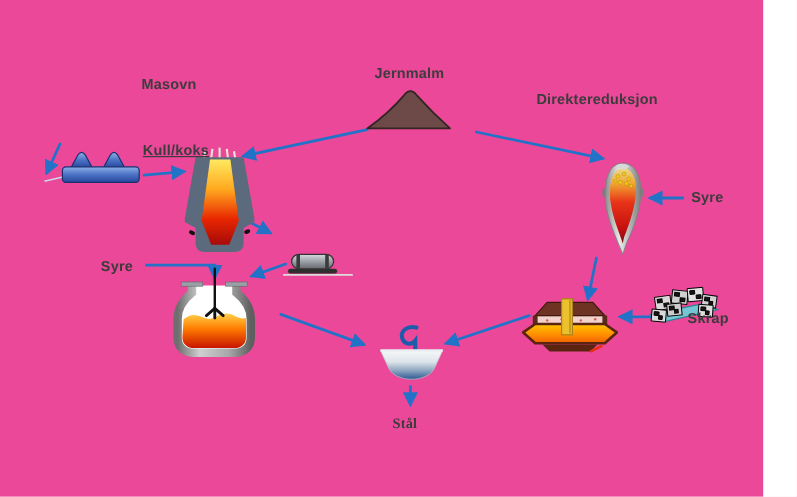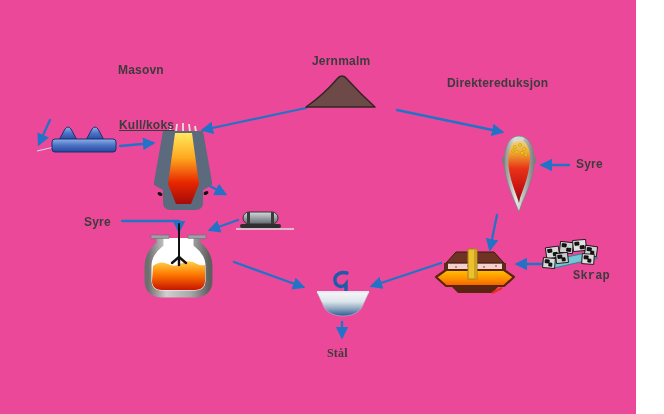--- a/index.html
+++ b/index.html
@@ -11,21 +11,21 @@
   .lbl{
     position:absolute;font-size:12px;font-weight:bold;color:#3c3c3c;
     white-space:nowrap;letter-spacing:0.2px;line-height:14px;
   }
   .lbl-masovn{left:118px;top:63px;}
   .lbl-jernmalm{left:312px;top:54px;text-align:right;}
   .lbl-direkte{left:447px;top:76px;}
   .lbl-kull{left:119px;top:118px;text-decoration:underline;}
   .lbl-syre{left:84px;top:215px;}
   .lbl-gass{left:576px;top:157px;}
-  .lbl-skrap{left:573px;top:269px;font-family:Liberation Mono, monospace;}
+  .lbl-skrap{left:573px;top:258px;}
   .lbl-staal{left:327px;top:346px;font-family:Liberation Serif, serif;}
 </style>
 </head>
 <body>
 
 <div class="canvas">
 
   <svg class="diagram" width="664" height="414" viewBox="0 0 664 414">
     <defs>
       <marker id="ah" viewBox="0 0 10 10" refX="8" refY="5" markerWidth="5.5" markerHeight="5.5" orient="auto-start-reverse">

